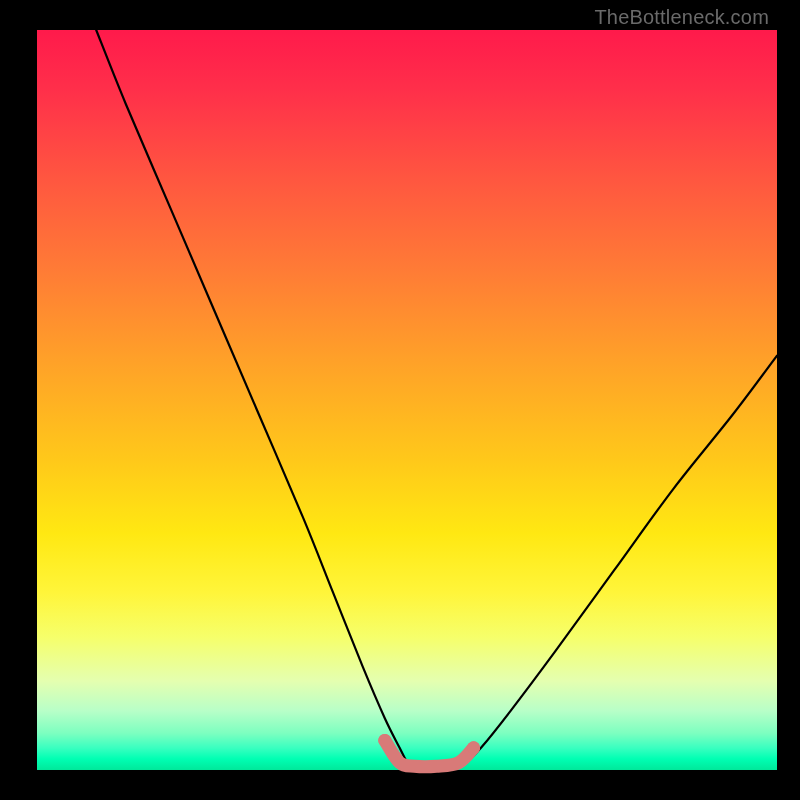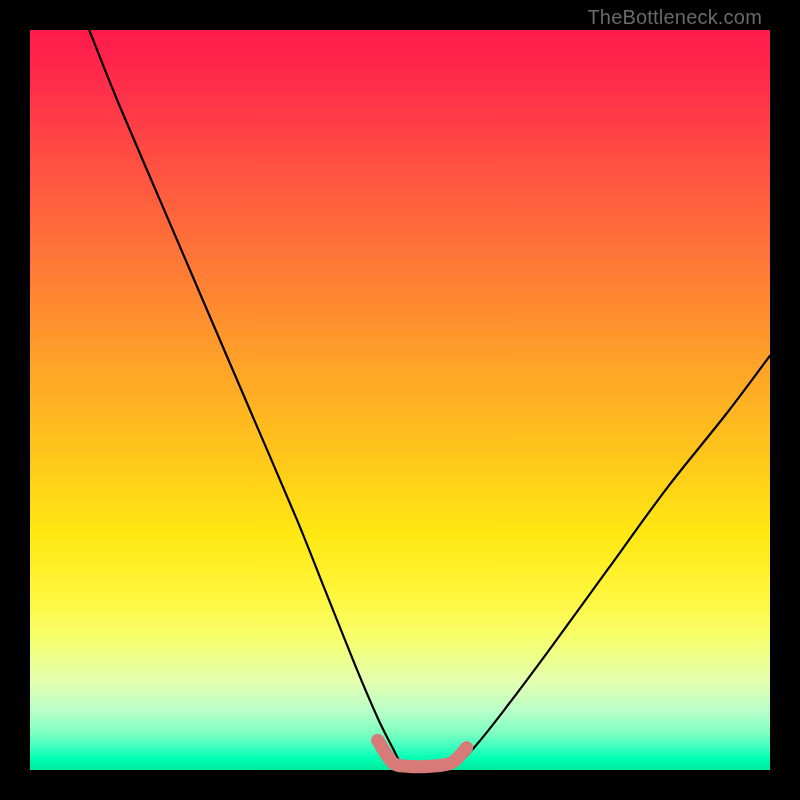--- a/index.html
+++ b/index.html
@@ -6,21 +6,21 @@
     margin: 0;
     padding: 0;
     width: 800px;
     height: 800px;
     background: #000;
     overflow: hidden;
     font-family: Arial, Helvetica, sans-serif;
   }
   .frame {
     position: absolute;
-    left: 0; top: 0;
+    left: 7px; top: 0;
     width: 772px;
     height: 800px;
     background: #000;
   }
   .plot {
     position: absolute;
     left: 30px;
     top: 30px;
     width: 740px;
     height: 740px;

